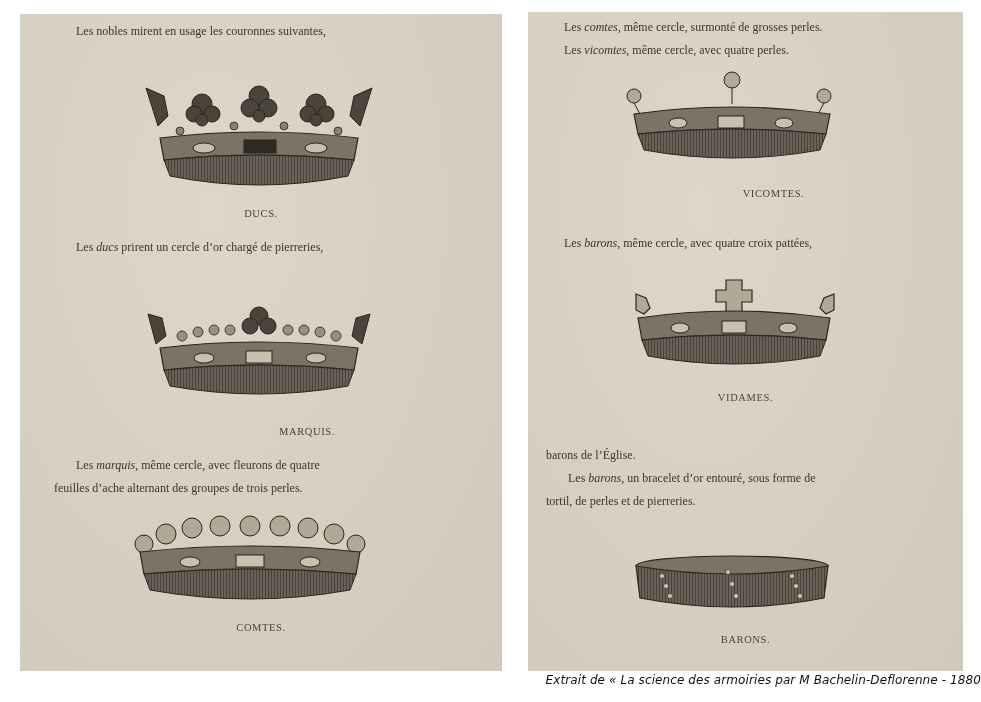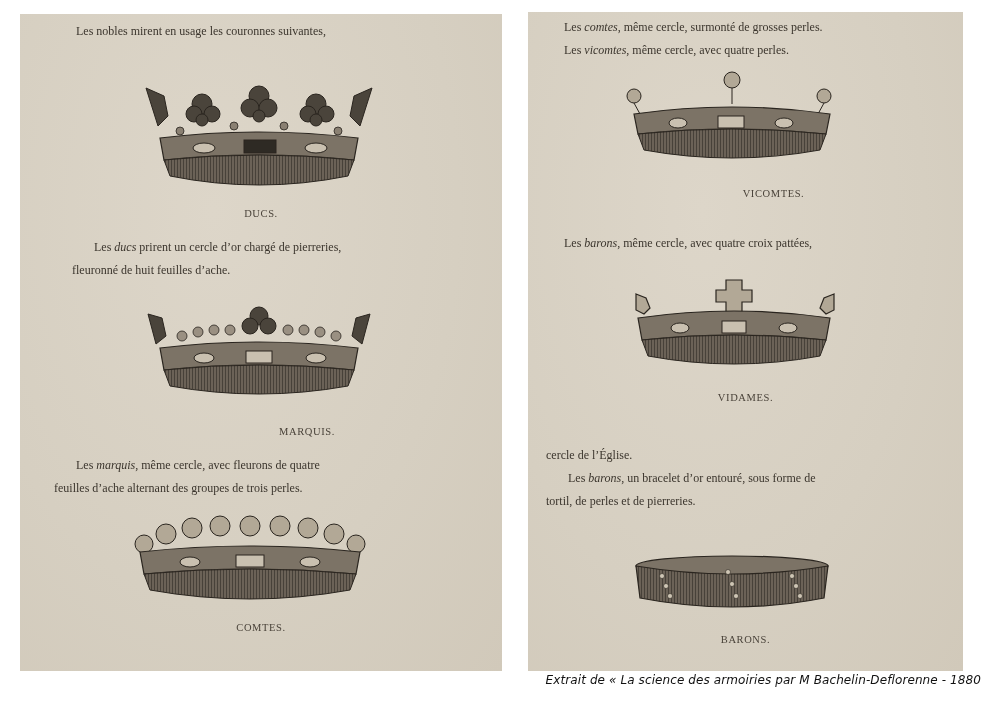--- a/index.html
+++ b/index.html
@@ -76,23 +76,22 @@
 
       <path d="M16 62 Q115 50 214 62 L210 84 Q115 74 20 84 Z" fill="#7c7366" stroke="#2a251f" stroke-width="1.2"></path>
       <ellipse cx="60" cy="72" rx="11" ry="5" fill="#c9c0b0" stroke="#2a251f"></ellipse>
       <rect x="100" y="64" width="32" height="13" fill="#2e2a24" stroke="#2a251f"></rect>
       <ellipse cx="172" cy="72" rx="11" ry="5" fill="#c9c0b0" stroke="#2a251f"></ellipse>
       <path d="M20 84 Q115 74 210 84 L204 100 Q115 118 26 100 Z" fill="url(#hatch)" stroke="#2a251f" stroke-width="1"></path>
     </svg>
   </div>
   <div class="caption" style="top:194px;">DUCS.</div>
 
-  <div class="para" style="left:34px; top:222px; width:420px;margin-left:18px;">
+  <div class="para" style="left:34px; top:222px; width:420px;">
     <div><span class="indent"></span><span>Les </span><i>ducs</i><span> prirent un cercle d’or chargé de pierreries,</span></div>
-    <div>fleuronné de huit feuilles d’ache.</div>
   </div>
 
   <div class="crown" style="left:124px; top:280px;">
     <svg width="230" height="115" viewBox="0 0 230 115">
       <g fill="#4a443b" stroke="#2a251f" stroke-width="1">
         <path d="M4 20 L18 24 L22 42 L12 50 Z"></path>
         <circle cx="115" cy="22" r="9"></circle>
           <circle cx="106" cy="32" r="8"></circle>
           <circle cx="124" cy="32" r="8"></circle>
         <path d="M226 20 L212 24 L208 42 L218 50 Z"></path>
@@ -190,21 +189,21 @@
       <path d="M8 48 Q104 34 200 48 L196 70 Q104 60 12 70 Z" fill="#7c7366" stroke="#2a251f" stroke-width="1.2"></path>
       <ellipse cx="50" cy="58" rx="9" ry="5" fill="#c9c0b0" stroke="#2a251f"></ellipse>
       <rect x="92" y="51" width="24" height="12" fill="#c9c0b0" stroke="#2a251f"></rect>
       <ellipse cx="158" cy="58" rx="9" ry="5" fill="#c9c0b0" stroke="#2a251f"></ellipse>
       <path d="M12 70 Q104 60 196 70 L190 86 Q104 102 18 86 Z" fill="url(#hatch2)" stroke="#2a251f" stroke-width="1"></path>
     </svg>
   </div>
   <div class="caption" style="top:380px;">VIDAMES.</div>
 
   <div class="para" style="left:18px; top:432px; width:372px;">
-    <div>cercle de l’Église.</div>
+    <div>barons de l’Église.</div>
     <div><span class="indent"></span><span>Les </span><i>barons</i><span>, un bracelet d’or entouré, sous forme de</span></div>
     <div>tortil, de perles et de pierreries.</div>
   </div>
 
   <div class="crown" style="left:104px; top:538px;">
     <svg width="200" height="72" viewBox="0 0 200 72">
       <ellipse cx="100" cy="16" rx="96" ry="10" fill="#7c7366" stroke="#2a251f" stroke-width="1.2"></ellipse>
       <path d="M4 16 L8 48 Q100 66 192 48 L196 16 Q100 32 4 16 Z" fill="url(#hatch2)" stroke="#2a251f" stroke-width="1.2"></path>
       <g fill="#cfc6b5" stroke="#2a251f" stroke-width="0.6">
         <circle cx="30" cy="26" r="2.5"></circle>

